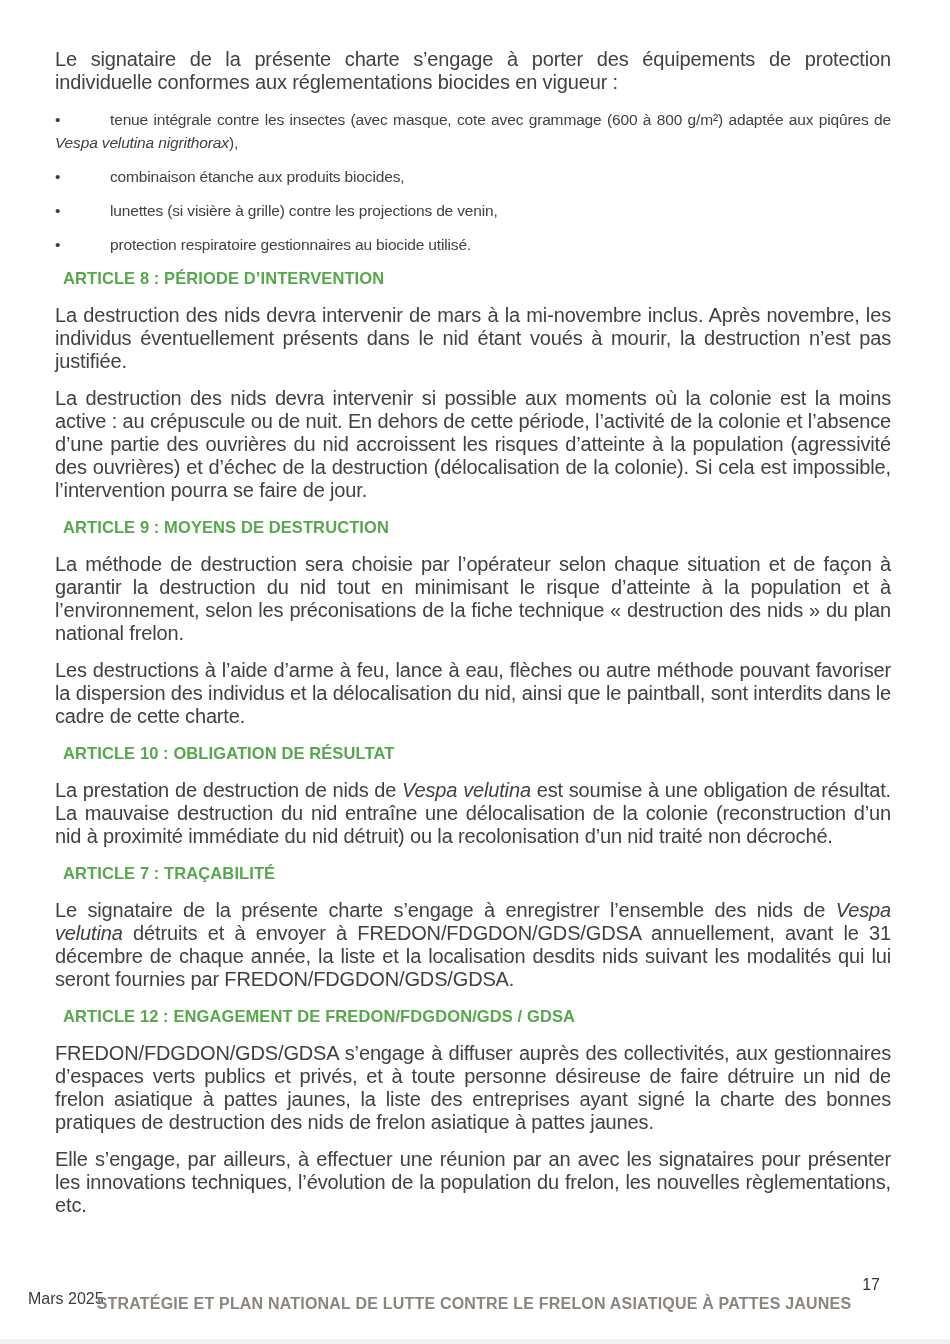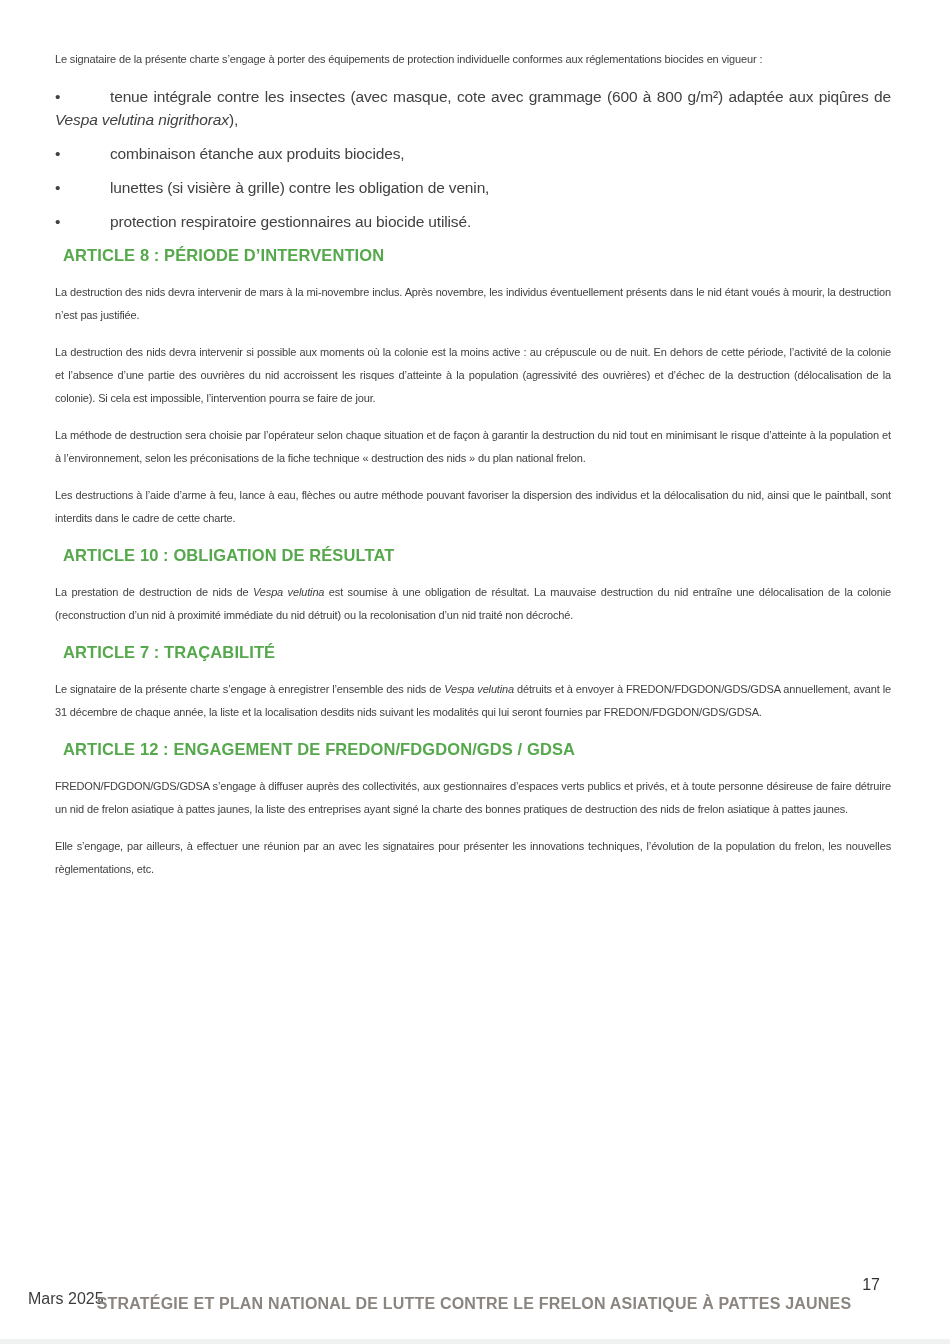--- a/index.html
+++ b/index.html
@@ -16,21 +16,21 @@
     font-family: "Liberation Sans", sans-serif;
     color: #414141;
   }
   .content {
     position: absolute;
     top: 48px;
     left: 55px;
     width: 836px;
   }
   .para {
-    font-size: 11px;
+    font-size: 20px;
     line-height: 23px;
     letter-spacing: -0.15px;
     text-align: justify;
     margin: 0 0 14px 0;
     color: #414141;
   }
   .bullet-item {
     font-size: 15.5px;
     line-height: 23px;
     letter-spacing: -0.15px;
@@ -93,25 +93,26 @@
   }
 </style>
 </head>
 <body>
 
 <div class="page">
   <div class="content" id="doc-content">
       <p class="para"><span>Le signataire de la présente charte s’engage à porter des équipements de protection individuelle conformes aux réglementations biocides en vigueur :</span></p>
       <p class="bullet-item"><span class="bullet-marker">•</span><span>tenue intégrale contre les insectes (avec masque, cote avec grammage (600 à 800 g/m²) adaptée aux piqûres de </span><span class="run-italic">Vespa velutina nigrithorax</span><span>),</span></p>
       <p class="bullet-item"><span class="bullet-marker">•</span><span>combinaison étanche aux produits biocides,</span></p>
-      <p class="bullet-item"><span class="bullet-marker">•</span><span>lunettes (si visière à grille) contre les obligation de venin,</span></p>
+      <p class="bullet-item"><span class="bullet-marker">•</span><span>lunettes (si visière à grille) contre les projections de venin,</span></p>
       <p class="bullet-item"><span class="bullet-marker">•</span><span>protection respiratoire gestionnaires au biocide utilisé.</span></p>
       <div class="article-heading" style="color: rgb(85, 168, 75);">ARTICLE 8 : PÉRIODE D’INTERVENTION</div>
       <p class="para"><span>La destruction des nids devra intervenir de mars à la mi-novembre inclus. Après novembre, les individus éventuellement présents dans le nid étant voués à mourir, la destruction n’est pas justifiée.</span></p>
       <p class="para"><span>La destruction des nids devra intervenir si possible aux moments où la colonie est la moins active : au crépuscule ou de nuit. En dehors de cette période, l’activité de la colonie et l’absence d’une partie des ouvrières du nid accroissent les risques d’atteinte à la population (agressivité des ouvrières) et d’échec de la destruction (délocalisation de la colonie). Si cela est impossible, l’intervention pourra se faire de jour.</span></p>
+      <div class="article-heading" style="color: rgb(85, 168, 75);">ARTICLE 9 : MOYENS DE DESTRUCTION</div>
       <p class="para"><span>La méthode de destruction sera choisie par l’opérateur selon chaque situation et de façon à garantir la destruction du nid tout en minimisant le risque d’atteinte à la population et à l’environnement, selon les préconisations de la fiche technique « destruction des nids » du plan national frelon.</span></p>
       <p class="para"><span>Les destructions à l’aide d’arme à feu, lance à eau, flèches ou autre méthode pouvant favoriser la dispersion des individus et la délocalisation du nid, ainsi que le paintball, sont interdits dans le cadre de cette charte.</span></p>
       <div class="article-heading" style="color: rgb(85, 168, 75);">ARTICLE 10 : OBLIGATION DE RÉSULTAT</div>
       <p class="para"><span>La prestation de destruction de nids de </span><span class="run-italic">Vespa velutina</span><span> est soumise à une obligation de résultat. La mauvaise destruction du nid entraîne une délocalisation de la colonie (reconstruction d’un nid à proximité immédiate du nid détruit) ou la recolonisation d’un nid traité non décroché.</span></p>
       <div class="article-heading" style="color: rgb(85, 168, 75);">ARTICLE 7 : TRAÇABILITÉ</div>
       <p class="para"><span>Le signataire de la présente charte s’engage à enregistrer l’ensemble des nids de </span><span class="run-italic">Vespa velutina</span><span> détruits et à envoyer à FREDON/FDGDON/GDS/GDSA annuellement, avant le 31 décembre de chaque année, la liste et la localisation desdits nids suivant les modalités qui lui seront fournies par FREDON/FDGDON/GDS/GDSA.</span></p>
       <div class="article-heading" style="color: rgb(85, 168, 75);">ARTICLE 12 : ENGAGEMENT DE FREDON/FDGDON/GDS / GDSA</div>
       <p class="para"><span>FREDON/FDGDON/GDS/GDSA s’engage à diffuser auprès des collectivités, aux gestionnaires d’espaces verts publics et privés, et à toute personne désireuse de faire détruire un nid de frelon asiatique à pattes jaunes, la liste des entreprises ayant signé la charte des bonnes pratiques de destruction des nids de frelon asiatique à pattes jaunes.</span></p>
       <p class="para"><span>Elle s’engage, par ailleurs, à effectuer une réunion par an avec les signataires pour présenter les innovations techniques, l’évolution de la population du frelon, les nouvelles règlementations, etc.</span></p>
     </div>

